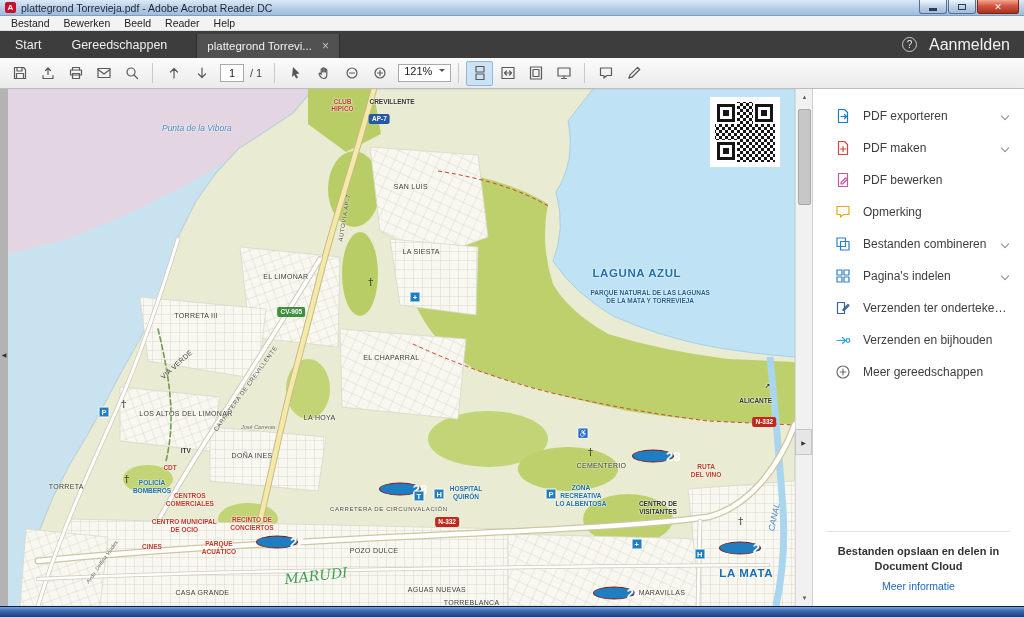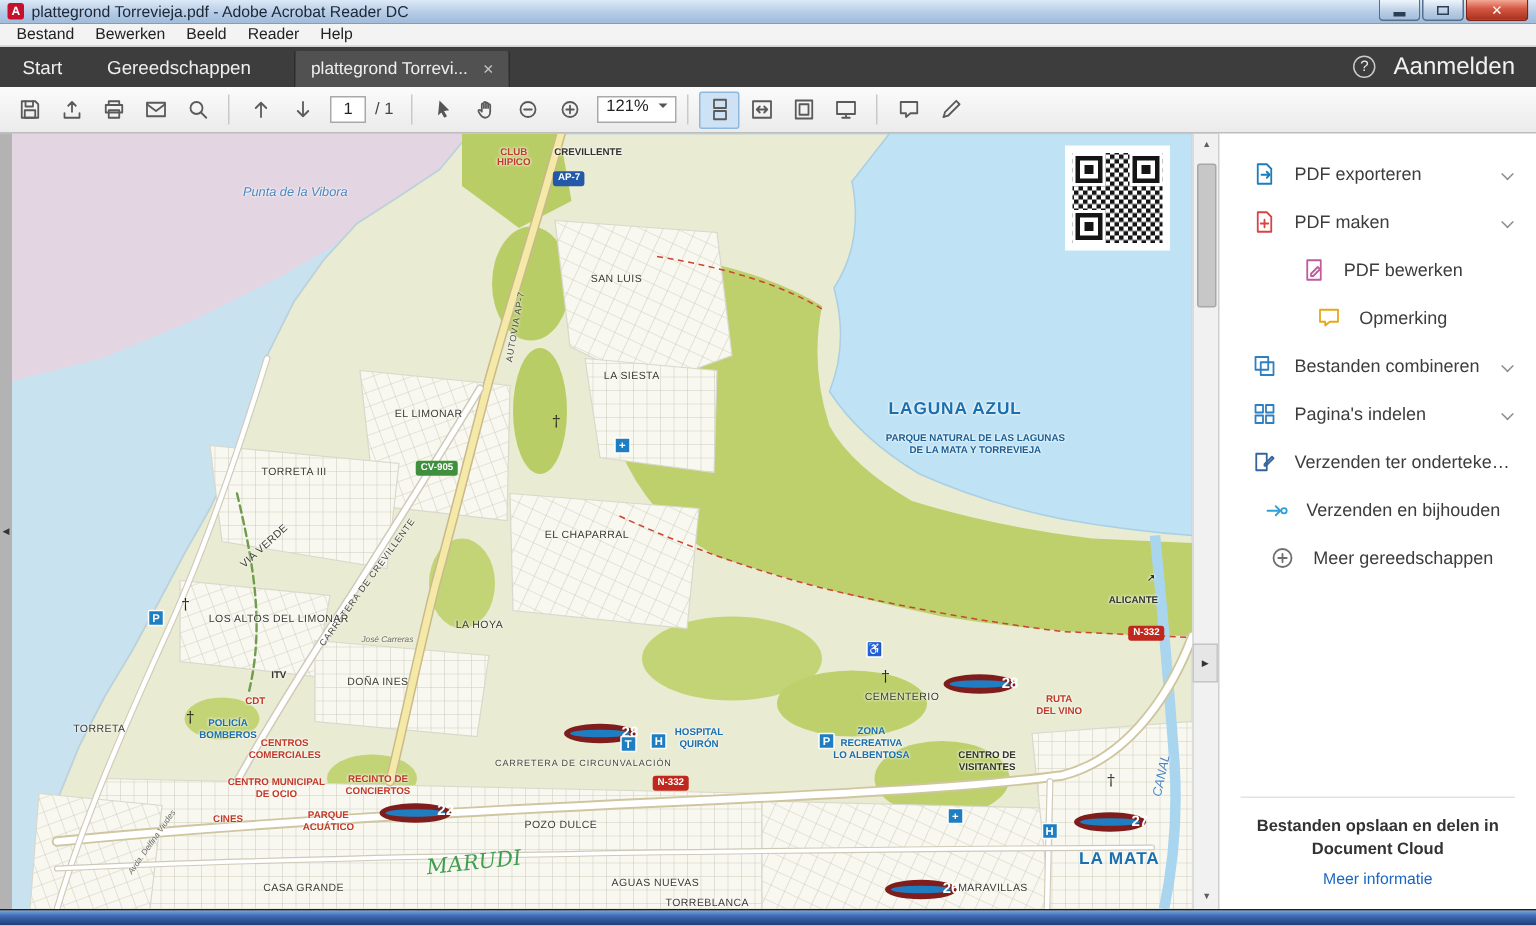--- a/index.html
+++ b/index.html
@@ -54,35 +54,35 @@
   .parkBlue{color:#1b5f93;font-weight:bold;font-size:6.5px;}
   .red{color:#c23a28;font-size:6.5px;font-weight:bold;}
   .blue{color:#1b6fae;font-size:6.5px;font-weight:bold;}
   .dark{color:#33332c;font-size:6.5px;font-weight:bold;}
   .hand{color:#3f9e4f;font-size:14px;font-style:italic;font-family:"DejaVu Serif",serif;}
   .urb,.road,.dark,.red,.blue,.street,.blueBig,.parkBlue,.sea{text-shadow:0 0 2px rgba(255,255,255,.9),0 0 2px rgba(255,255,255,.9);}
   .badge-blue,.badge-red,.badge-green{color:#fff;font-size:6.5px;font-weight:bold;padding:1px 3px;border-radius:2px;text-shadow:none;}
   .badge-blue{background:#2458a8;}
   .badge-red{background:#c0281e;}
   .badge-green{background:#3f8f3f;}
-  .num{background:#1f7ec2;color:#fff;width:13px;height:13px;border-radius:50%;font-size:10px;font-weight:bold;display:flex;align-items:center;justify-content:center;border:4px solid #7f1d1d;text-shadow:none;padding-left:40px;}
+  .num{background:#1f7ec2;color:#fff;width:13px;height:13px;border-radius:50%;font-size:13px;font-weight:bold;display:flex;align-items:center;justify-content:center;border:1px solid #7f1d1d;text-shadow:none;padding-left:40px;}
   .sq,.sqPlus,.sqAcc{background:#1f7ec2;color:#fff;width:11px;height:11px;font-size:7.5px;font-weight:bold;display:flex;align-items:center;justify-content:center;border:1px solid #fff;border-radius:1px;text-shadow:none;}
   .sqAcc{font-size:8px;}
   .cross{color:#20201c;font-size:10px;font-family:"DejaVu Serif",serif;}
 
   
   .vscroll{position:absolute;left:795px;top:0;width:17px;height:517px;background:#f1f1f1;border-left:1px solid #dadada;z-index:6;}
   .scroll-arrow{position:absolute;left:0;width:17px;height:16px;display:flex;align-items:center;justify-content:center;font-size:6px;color:#5f5f5f;cursor:pointer;}
   .scroll-thumb{position:absolute;left:2px;top:20px;width:13px;height:96px;background:#c7c7c7;border:1px solid #a8a8a8;border-radius:2px;cursor:grab;}
   .panel-handle{position:absolute;left:795px;top:340px;width:17px;height:26px;background:#e6e6e6;border:1px solid #c6c6c6;display:flex;align-items:center;justify-content:center;font-size:6px;color:#333;z-index:7;cursor:pointer;}
 
   
   .tools-panel{position:absolute;left:812px;top:89px;width:212px;height:517px;background:#fff;border-left:1px solid #cfcfcf;z-index:10;}
   .panel-list{padding-top:11px;}
-  .panel-item{height:32px;display:flex;align-items:center;padding:0 16px 0 22px;gap:12px;font-size:12px;color:#3d3d3d;cursor:pointer;white-space:nowrap;justify-content:center;}
+  .panel-item{height:32px;display:flex;align-items:center;padding:0 16px 0 22px;gap:12px;font-size:12px;color:#3d3d3d;cursor:pointer;white-space:nowrap;}
   .pi-icon{flex:0 0 16px;height:16px;display:flex;align-items:center;justify-content:center;}
   .pi-label{overflow:hidden;text-overflow:ellipsis;}
   .chev{margin-left:auto;width:6px;height:6px;border-right:1.4px solid #8a8a8a;border-bottom:1.4px solid #8a8a8a;transform:rotate(45deg);flex:0 0 auto;}
   .footer-sep{position:absolute;bottom:74px;left:14px;right:14px;height:1px;background:#e3e3e3;}
   .panel-footer{position:absolute;bottom:12px;left:0;right:0;text-align:center;padding:0 22px;}
   .footer-text{font-size:11px;font-weight:bold;color:#333;line-height:1.3;}
   .footer-link{font-size:10.5px;color:#1a66c2;margin-top:7px;display:inline-block;cursor:pointer;text-decoration:none;}
 
   
   .taskbar{position:absolute;bottom:0;left:0;right:0;height:11px;background:linear-gradient(180deg,#7aa5e0 0%,#3f6cb5 35%,#1d3c74 100%);border-top:1px solid #0c1f40;z-index:60;}

